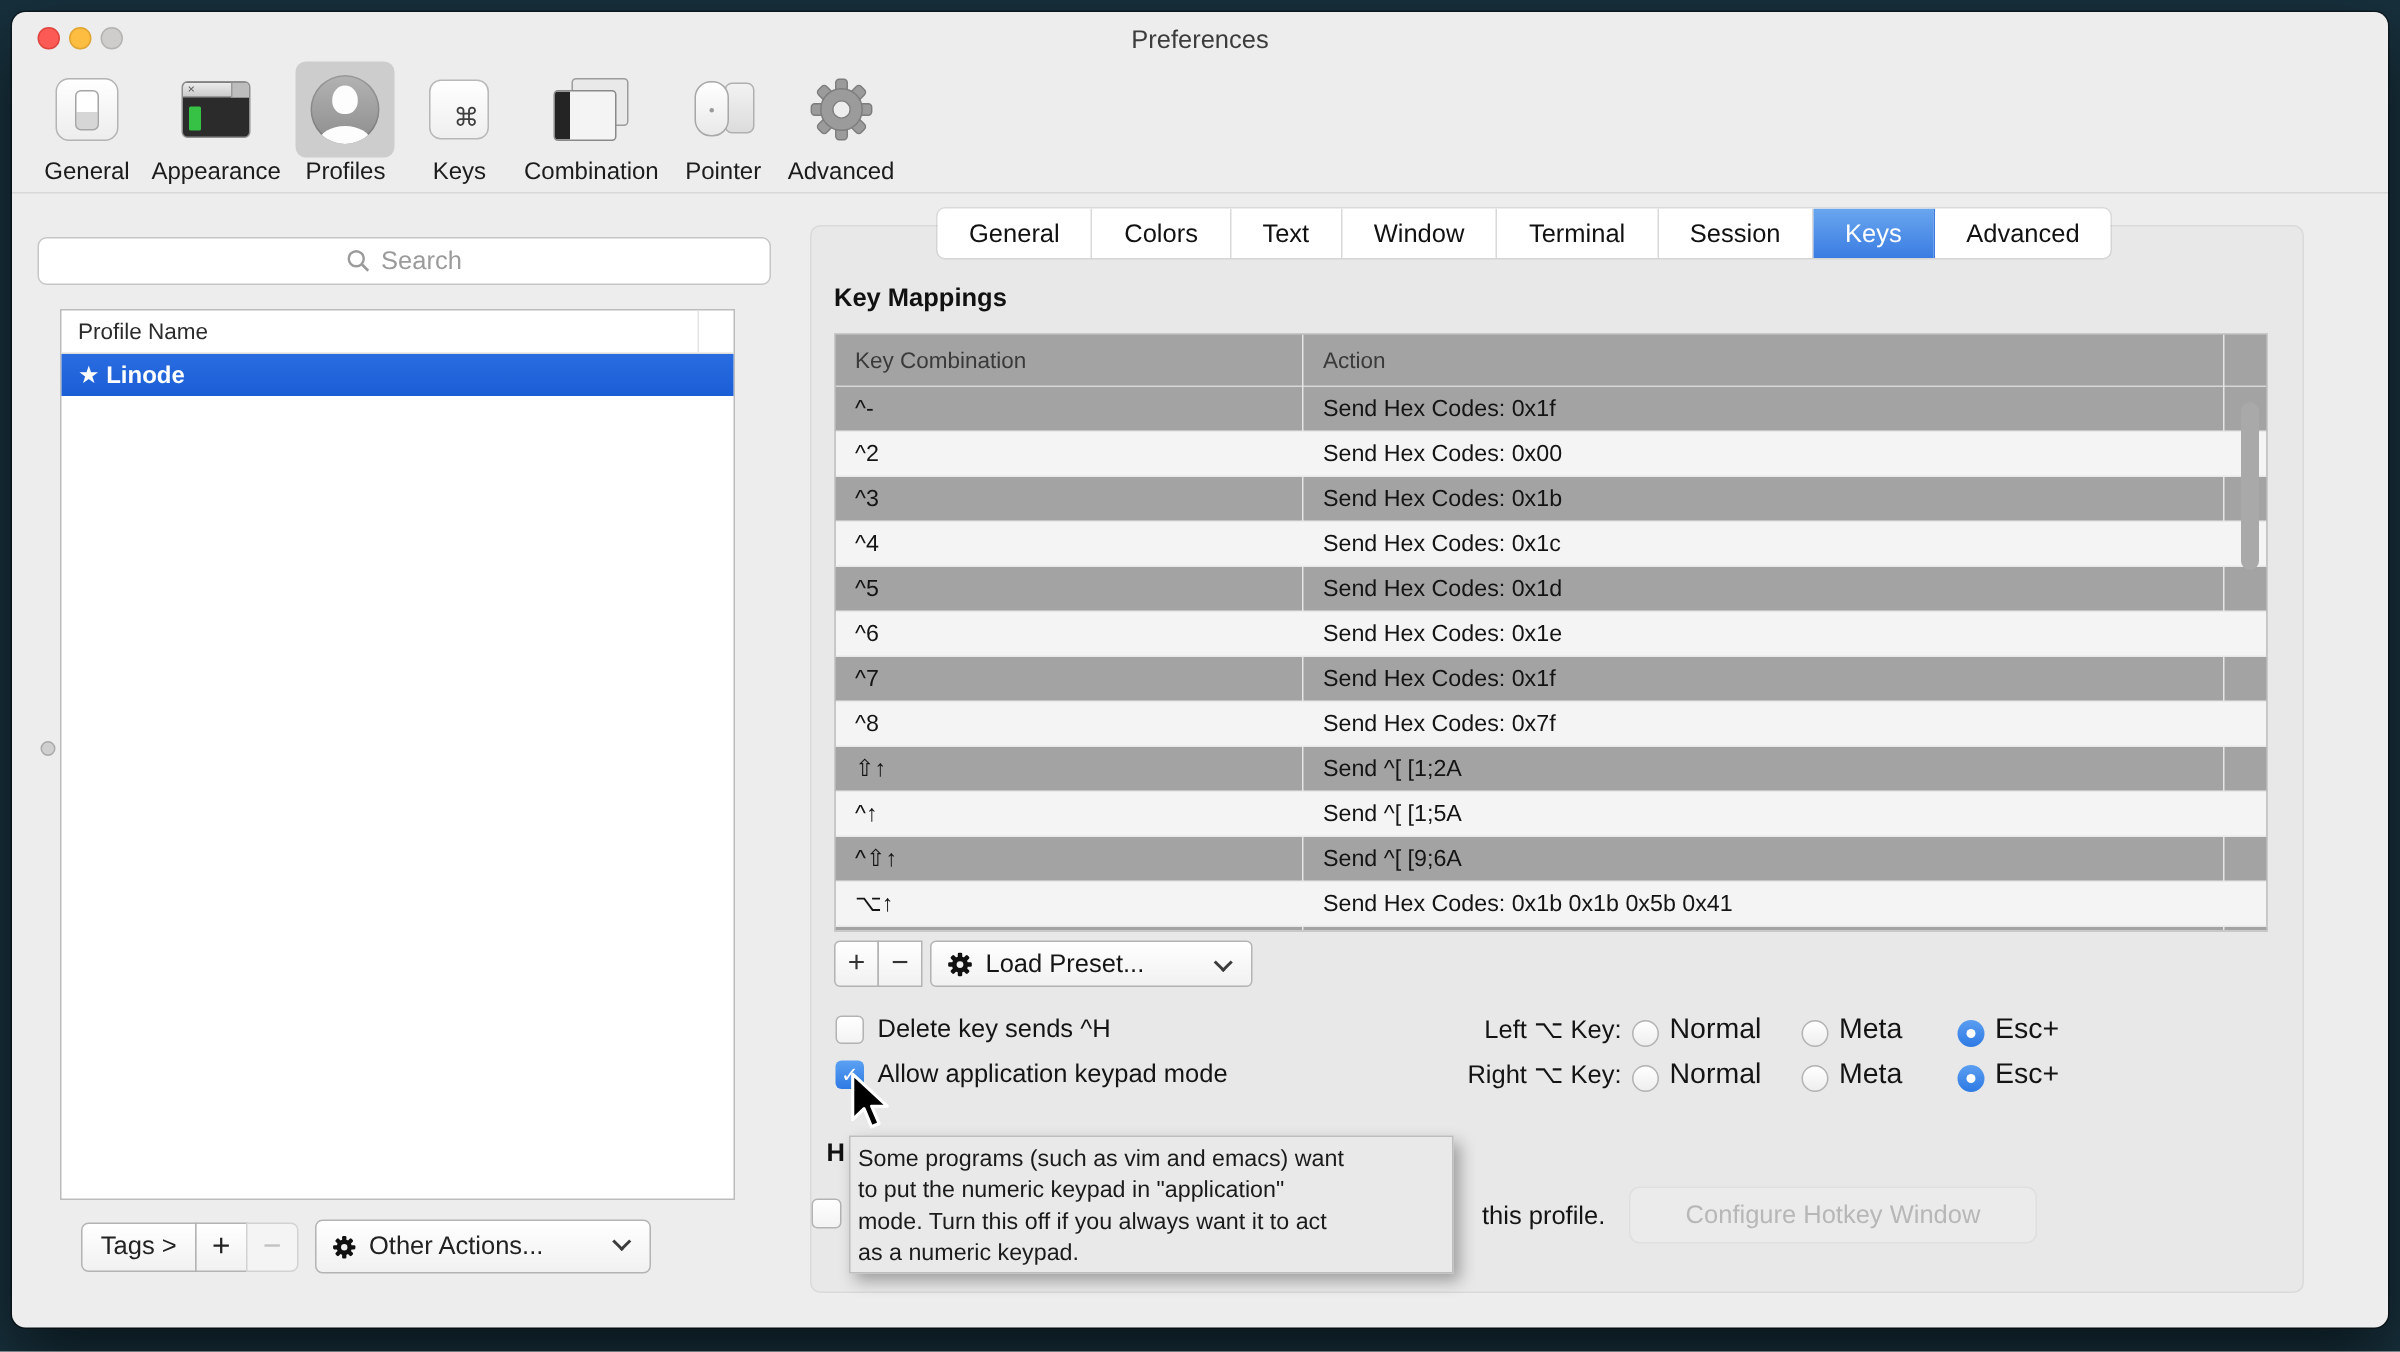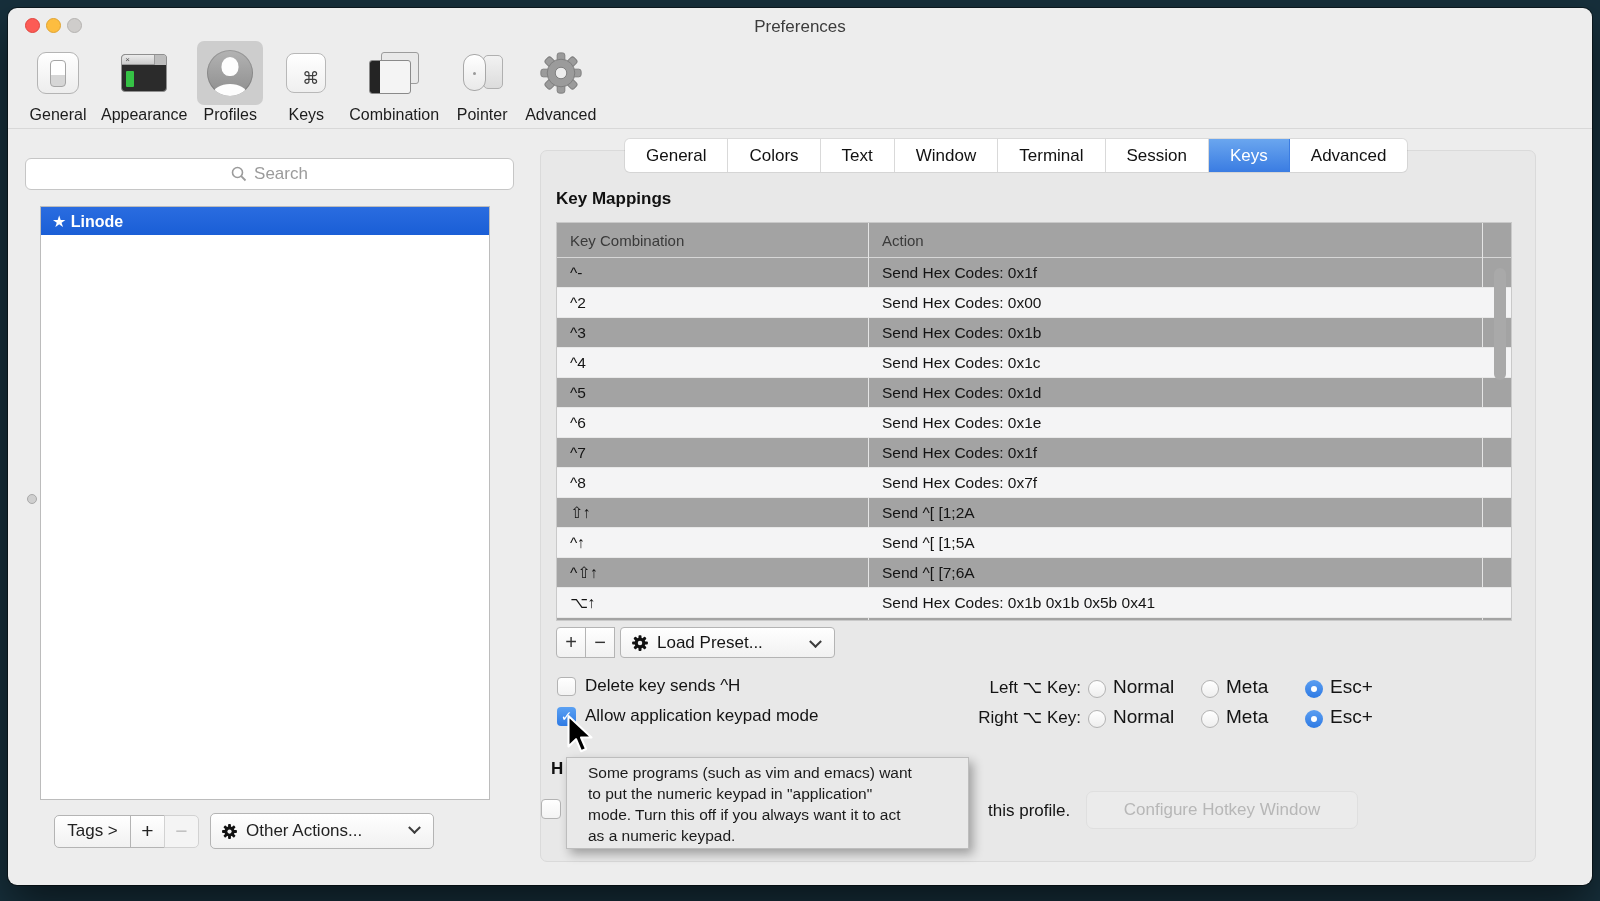--- a/index.html
+++ b/index.html
@@ -146,21 +146,21 @@
   .hk-h { position:absolute; left:543px; top:751px; font-size:17px; font-weight:700; color:#111; }
   .hk-cb { position:absolute; left:533px; top:791px; width:20px; height:20px; border-radius:4px;
     background:linear-gradient(#ffffff,#f3f3f3); border:1px solid #b3b3b3; }
   .hk-profile-text { position:absolute; left:980px; top:793px; font-size:17px; color:#141414; }
   .hk-config-btn { position:absolute; left:1078px; top:783px; width:272px; height:38px;
     background:#ebebeb; border:1px solid #dfdfdf; border-radius:7px;
     display:flex; align-items:center; justify-content:center; font-size:17px; color:#b7b7b7; }
   
   .tooltip { position:absolute; left:558px; top:749px; width:403px; height:92px;
     background:#e9e9e9; border:1px solid #bdbdbd; box-shadow:4px 5px 10px rgba(0,0,0,.32);
-    padding:4px 21px; font-size:15.5px; line-height:21px; color:#1b1b1b; z-index:5; }
+    padding:4px 5px; font-size:15.5px; line-height:21px; color:#1b1b1b; z-index:5; }
   
   .cursor { position:absolute; left:557px; top:706px; z-index:6; }
 </style>
 </head>
 <body>
 
 <div class="window">
 
   <div class="titlebar">
     <div class="traffic t-red"></div>
@@ -244,20 +244,24 @@
 
   <div class="search-field">
     <svg width="16" height="16" viewBox="0 0 16 16">
       <circle cx="6.5" cy="6.5" r="5" fill="none" stroke="#9b9b9b" stroke-width="1.6"></circle>
       <line x1="10.2" y1="10.2" x2="14.5" y2="14.5" stroke="#9b9b9b" stroke-width="1.8"></line>
     </svg>
     <span>Search</span>
   </div>
 
   <div class="profile-list">
+    <div class="pl-header">
+      <span>Profile Name</span>
+      <div class="pl-colsep"></div>
+    </div>
     <div class="pl-row-selected">
       <span>★ Linode</span>
     </div>
   </div>
   <div class="split-dot"></div>
 
   <div class="sidebar-buttons">
     <div class="mbtn btn-tags">
       <span>Tags &gt;</span>
     </div>
@@ -357,21 +361,21 @@
       <div class="trow">
         <div class="tcell key">⇧↑</div>
         <div class="tcell action">Send ^[ [1;2A</div>
       </div>
       <div class="trow">
         <div class="tcell key">^↑</div>
         <div class="tcell action">Send ^[ [1;5A</div>
       </div>
       <div class="trow">
         <div class="tcell key">^⇧↑</div>
-        <div class="tcell action">Send ^[ [7;6A</div>
+        <div class="tcell action">Send ^[ [9;6A</div>
       </div>
       <div class="trow">
         <div class="tcell key">⌥↑</div>
         <div class="tcell action">Send Hex Codes: 0x1b 0x1b 0x5b 0x41</div>
       </div>
     </div>
     <div class="scroll-thumb"></div>
   </div>
 
   <div class="preset-group">

